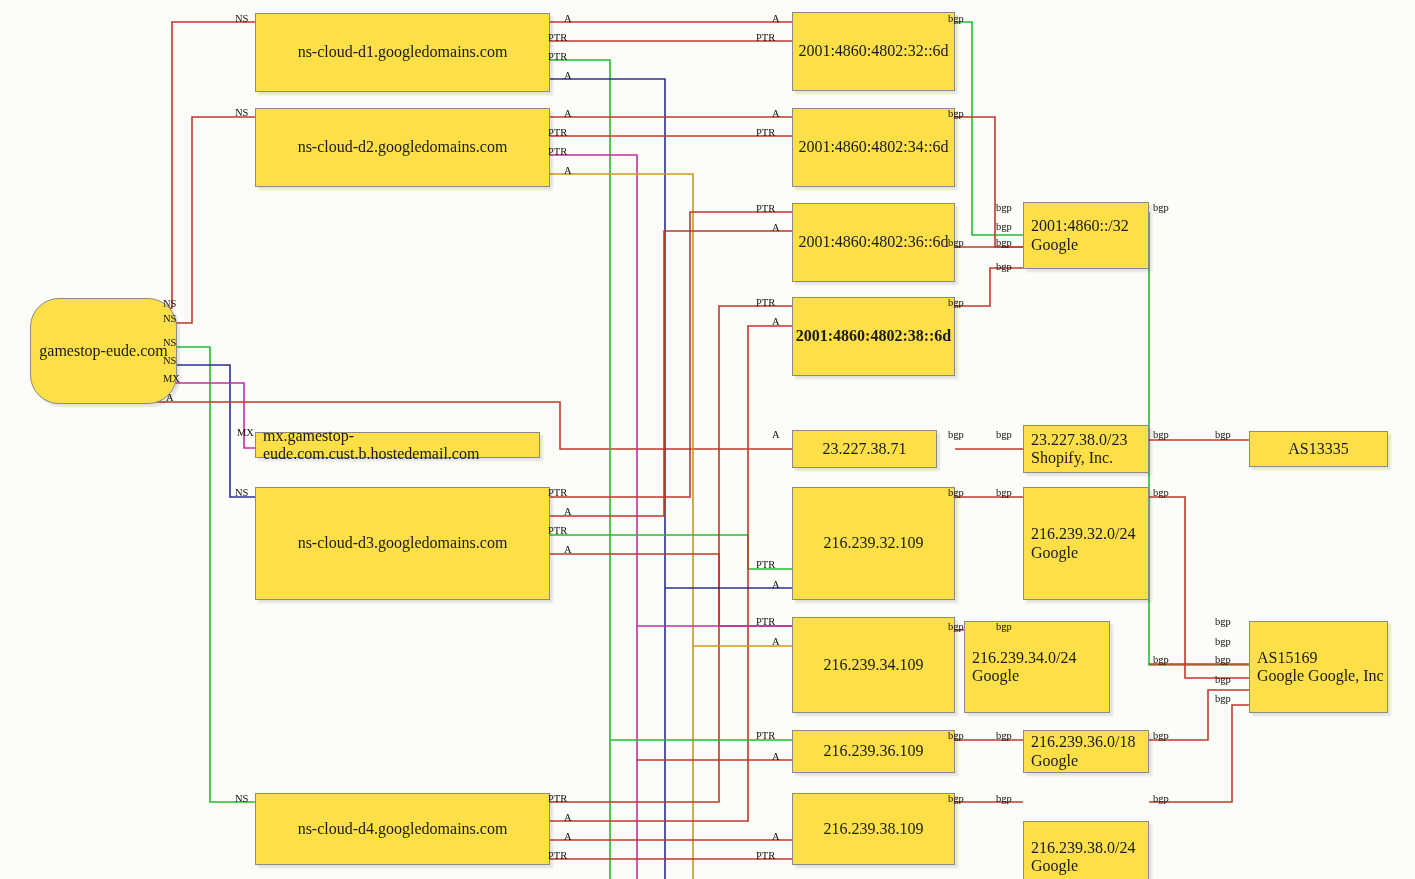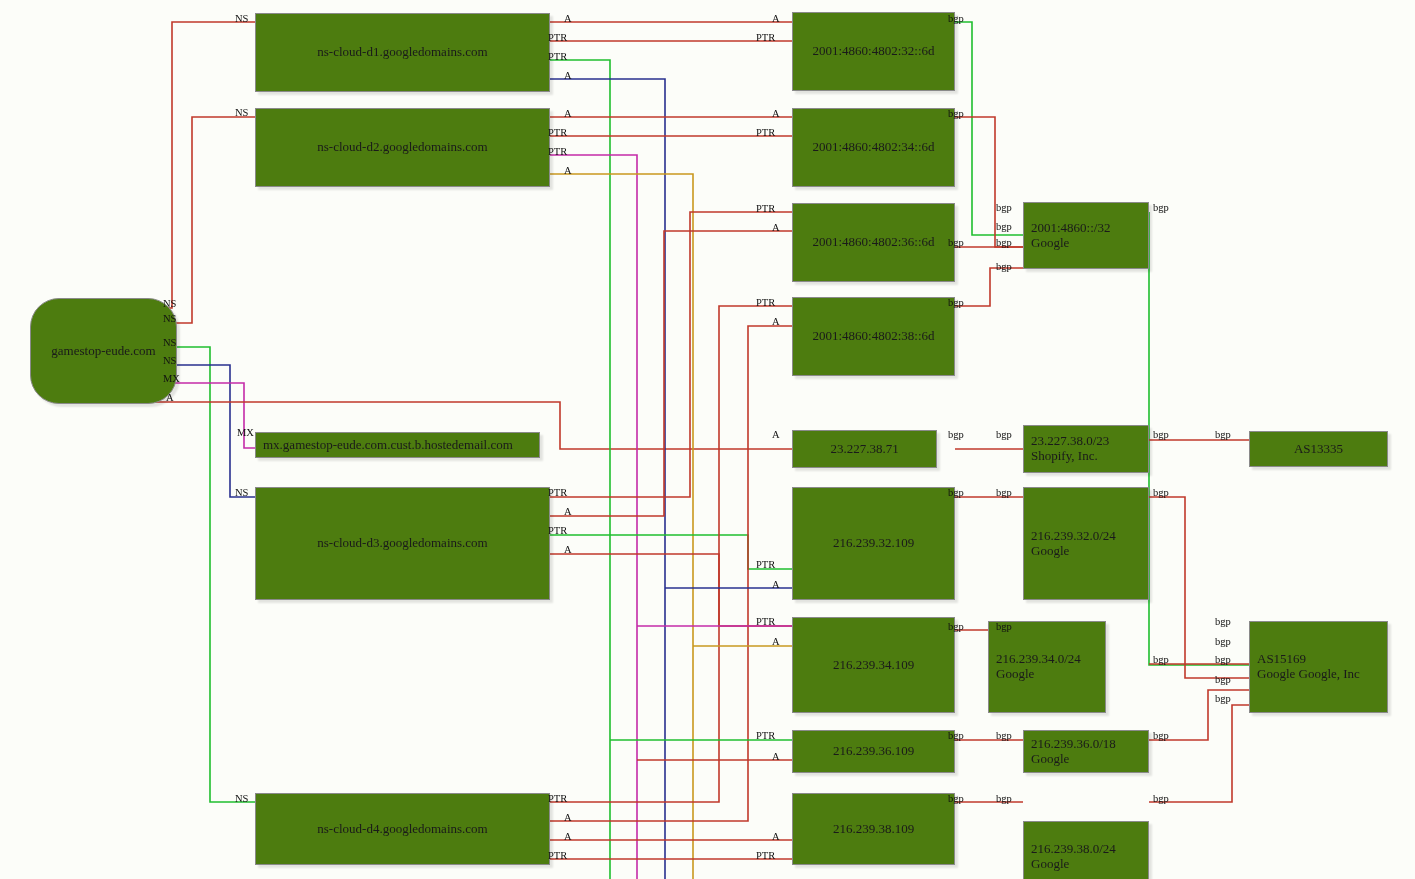--- a/index.html
+++ b/index.html
@@ -7,27 +7,27 @@
     width:1415px;height:879px;
     background:#fcfdf9;
     font-family:"Liberation Serif", serif;
     overflow:hidden;
     position:relative;
   }
   #graph{position:absolute;left:0;top:0;width:1415px;height:879px;}
   .node{
     position:absolute;
     box-sizing:border-box;
-    background:#4d7c0f;
+    background:#fde047;
     border:1px solid #8a8a8a;
     box-shadow:3px 3px 2px rgba(0,0,0,0.10);
     display:flex;
     align-items:center;
     color:#1a1a1a;
-    font-size:13px;
+    font-size:16px;
     line-height:1.15;
     white-space:pre-line;
   }
   .node.center{justify-content:center;text-align:center;}
   .node.left{justify-content:flex-start;text-align:left;padding-left:7px;}
   .elabel{
     position:absolute;
     font-family:"Liberation Serif", serif;
     font-size:10.5px;
     color:#111;
@@ -86,33 +86,33 @@
 <div id="nodes-layer">
     <div class="node center" style="left: 30px; top: 298px; width: 147px; height: 106px; border-radius: 29px;">gamestop-eude.com</div>
     <div class="node center" style="left: 255px; top: 13px; width: 295px; height: 79px;">ns-cloud-d1.googledomains.com</div>
     <div class="node center" style="left: 255px; top: 108px; width: 295px; height: 79px;">ns-cloud-d2.googledomains.com</div>
     <div class="node left" style="left: 255px; top: 432px; width: 285px; height: 26px;">mx.gamestop-eude.com.cust.b.hostedemail.com</div>
     <div class="node center" style="left: 255px; top: 487px; width: 295px; height: 113px;">ns-cloud-d3.googledomains.com</div>
     <div class="node center" style="left: 255px; top: 793px; width: 295px; height: 72px;">ns-cloud-d4.googledomains.com</div>
     <div class="node center" style="left: 792px; top: 12px; width: 163px; height: 79px;">2001:4860:4802:32::6d</div>
     <div class="node center" style="left: 792px; top: 108px; width: 163px; height: 79px;">2001:4860:4802:34::6d</div>
     <div class="node center" style="left: 792px; top: 203px; width: 163px; height: 79px;">2001:4860:4802:36::6d</div>
-    <div class="node center" style="left: 792px; top: 297px; width: 163px; height: 79px;">2001:4860:4802:38::6d</div>
+    <div class="node center" style="left: 792px; top: 297px; width: 163px; height: 79px; font-weight: bold;">2001:4860:4802:38::6d</div>
     <div class="node center" style="left: 792px; top: 430px; width: 145px; height: 38px;">23.227.38.71</div>
     <div class="node center" style="left: 792px; top: 487px; width: 163px; height: 113px;">216.239.32.109</div>
     <div class="node center" style="left: 792px; top: 617px; width: 163px; height: 96px;">216.239.34.109</div>
     <div class="node center" style="left: 792px; top: 730px; width: 163px; height: 43px;">216.239.36.109</div>
     <div class="node center" style="left: 792px; top: 793px; width: 163px; height: 72px;">216.239.38.109</div>
     <div class="node left" style="left: 1023px; top: 202px; width: 126px; height: 67px;">2001:4860::/32
 Google</div>
     <div class="node left" style="left: 1023px; top: 425px; width: 126px; height: 48px;">23.227.38.0/23
 Shopify, Inc.</div>
     <div class="node left" style="left: 1023px; top: 487px; width: 126px; height: 113px;">216.239.32.0/24
 Google</div>
-    <div class="node left" style="left: 988px; top: 621px; width: 118px; height: 92px;">216.239.34.0/24
+    <div class="node left" style="left: 964px; top: 621px; width: 146px; height: 92px;">216.239.34.0/24
 Google</div>
     <div class="node left" style="left: 1023px; top: 730px; width: 126px; height: 43px;">216.239.36.0/18
 Google</div>
     <div class="node left" style="left: 1023px; top: 793px; width: 126px; height: 72px; margin-top: 28px;">216.239.38.0/24
 Google</div>
     <div class="node center" style="left: 1249px; top: 431px; width: 139px; height: 36px;">AS13335</div>
     <div class="node left" style="left: 1249px; top: 621px; width: 139px; height: 92px;">AS15169
 Google Google, Inc</div>
   </div>
 <div id="labels-layer">

